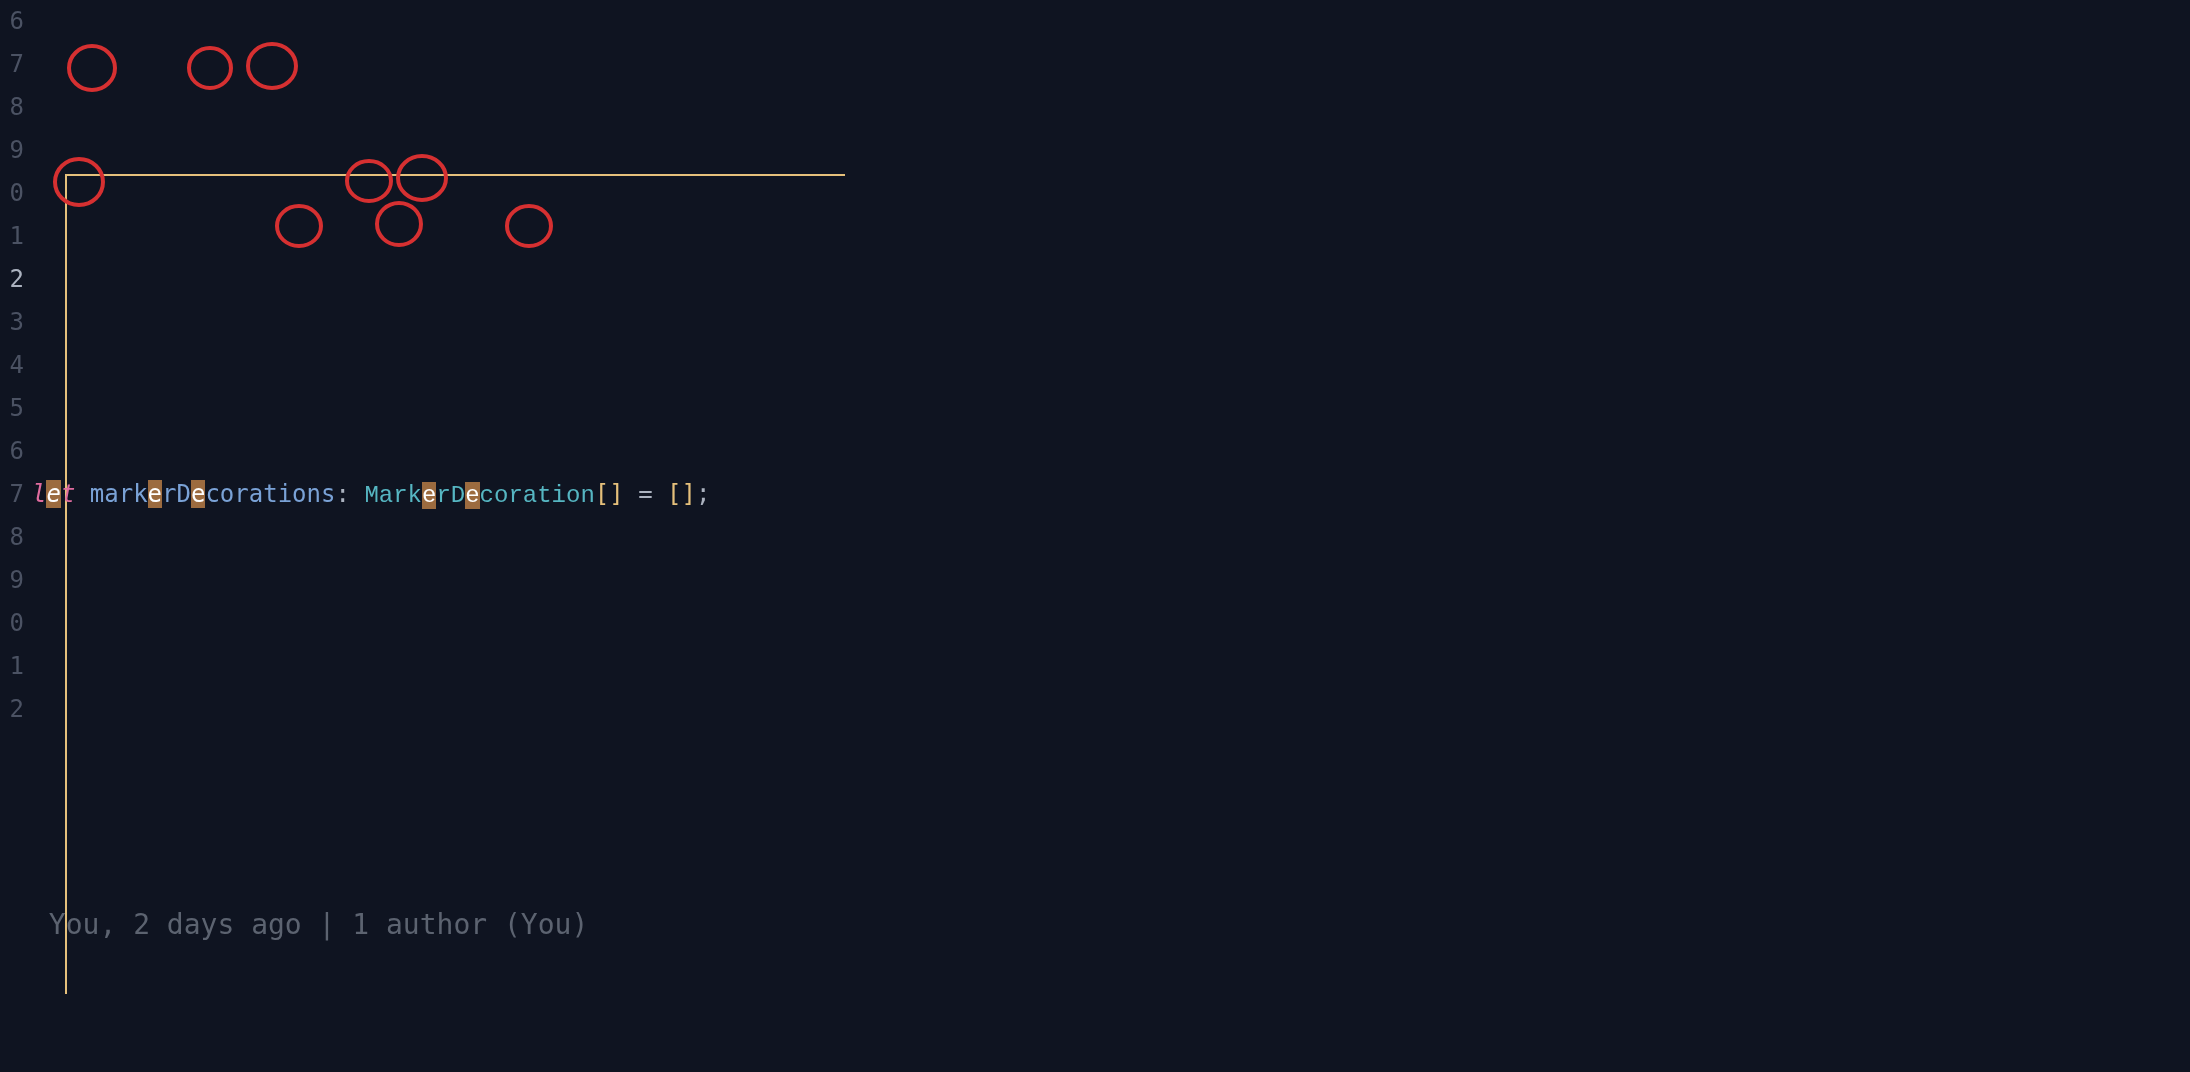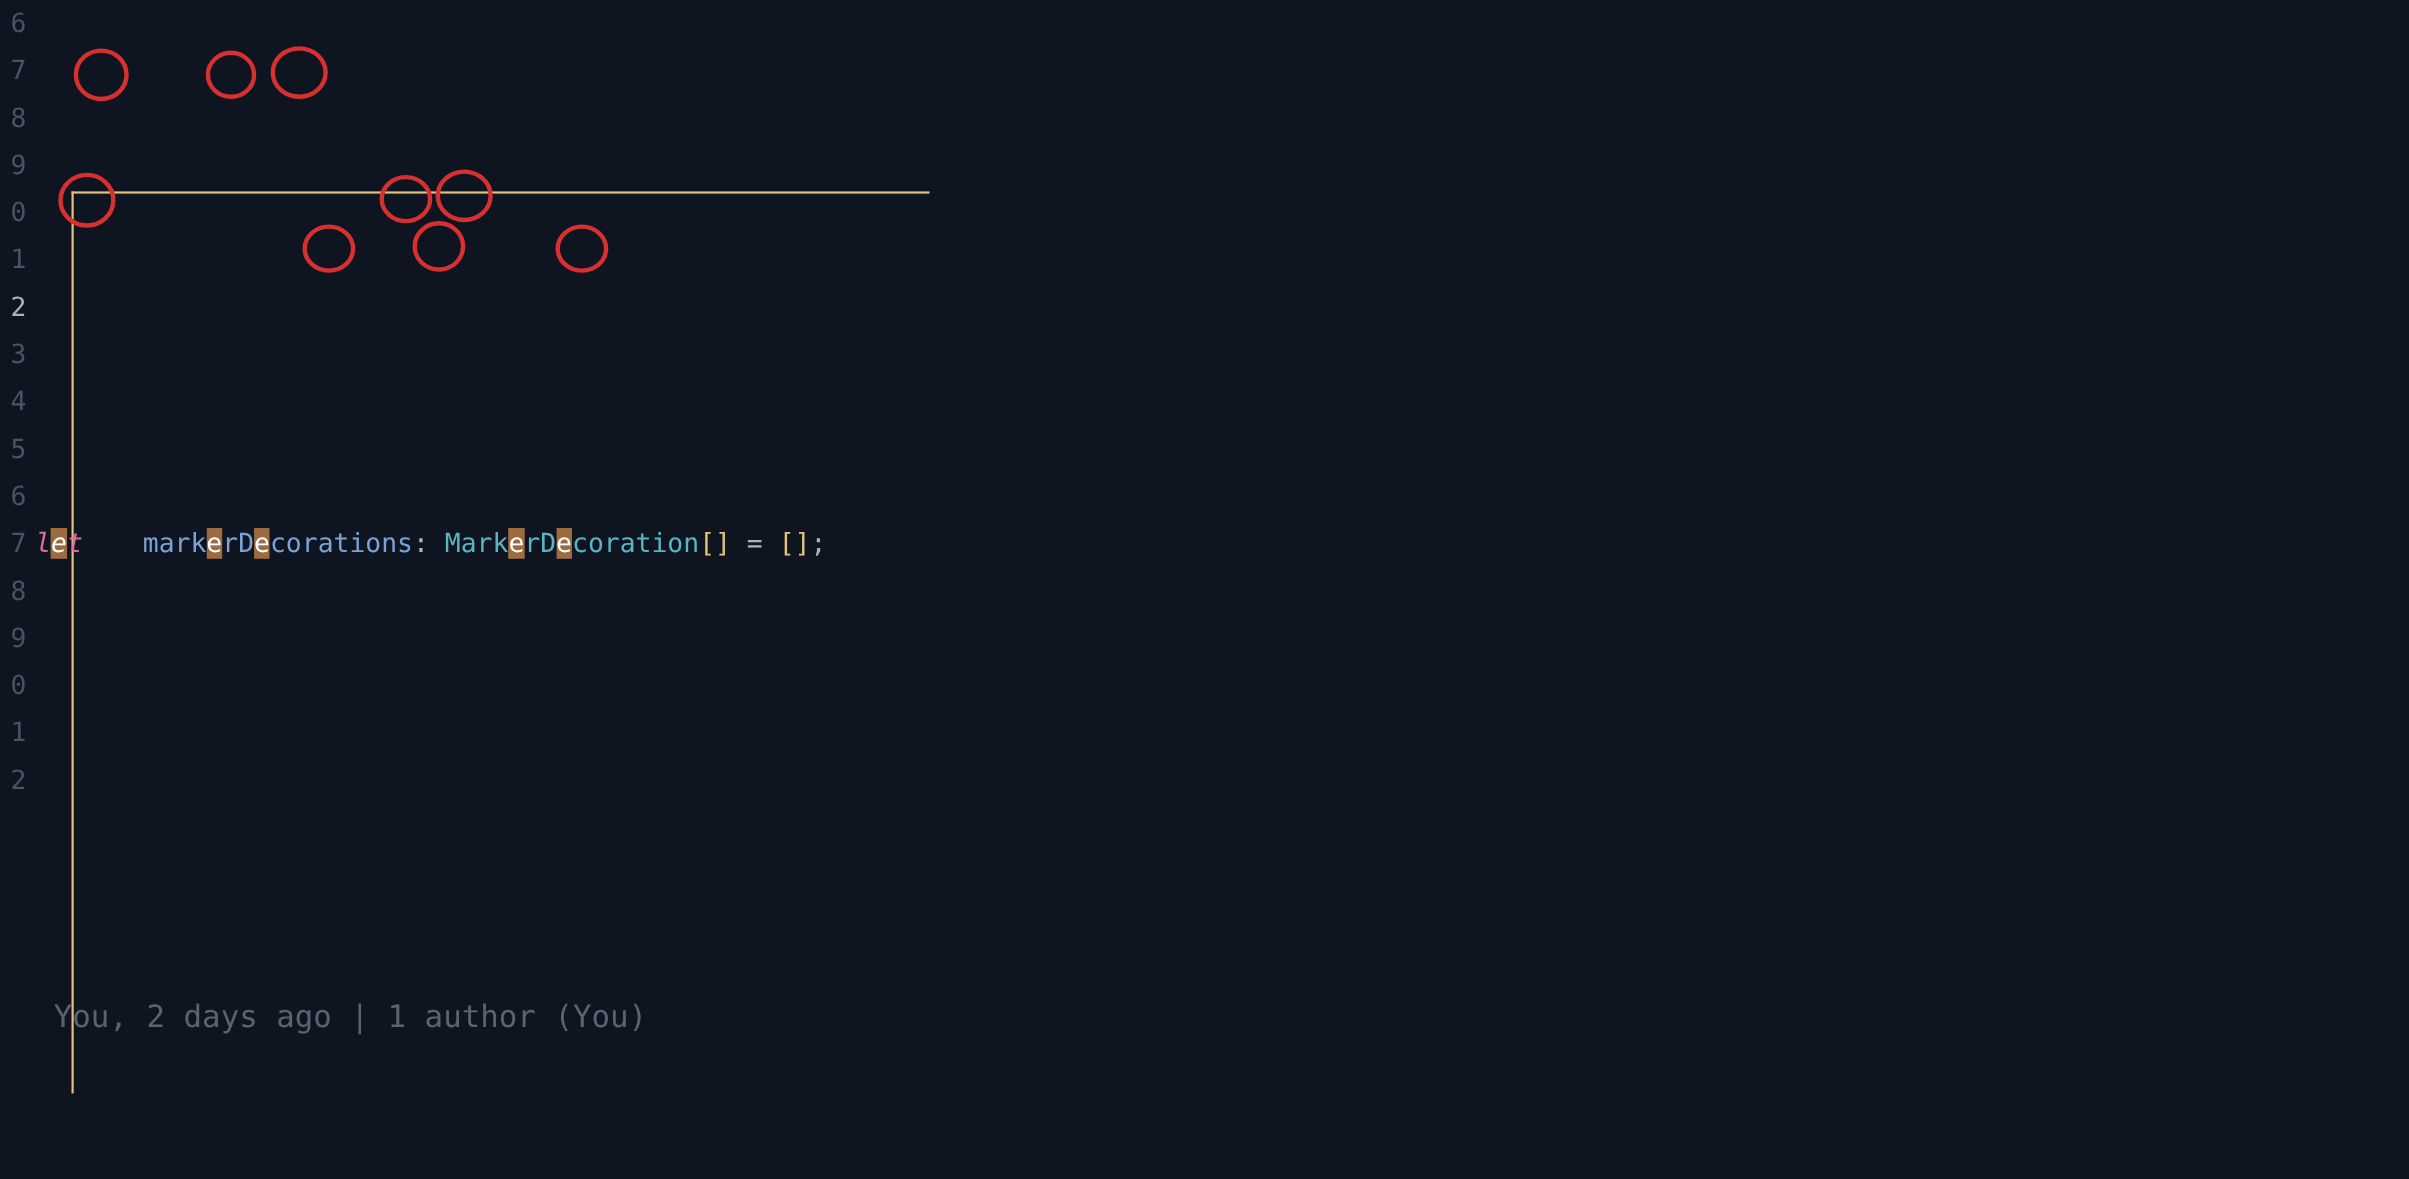--- a/index.html
+++ b/index.html
@@ -28,22 +28,22 @@
   .gutter .ln { height: 43px; }
   .gutter .ln.active { color: #abb2bf; }
   .code {
     position: relative;
     flex: 1;
     white-space: pre;
   }
   .line { height: 43px; position: relative; }
   
   .kw-pink   { color: #e06c9f; font-style: italic; }
-  .ident-blue { color: #7aa2d6; margin-left: 40px; }
-  .type-teal-plain { color: #56b6c2; }
+  .ident-blue { color: #7aa2d6; }
+  .type-teal-plain { color: #56b6c2; font-family: Liberation Mono, monospace; }
   .brace-yel { color: #e5c07b; }
   .punct     { color: #abb2bf; }
 
   
   .hl-tan   { background: #9c6b3f; color: #fff; }
 
   .codelens {
     color: #5c6370;
     font-size: 28px;
   }

